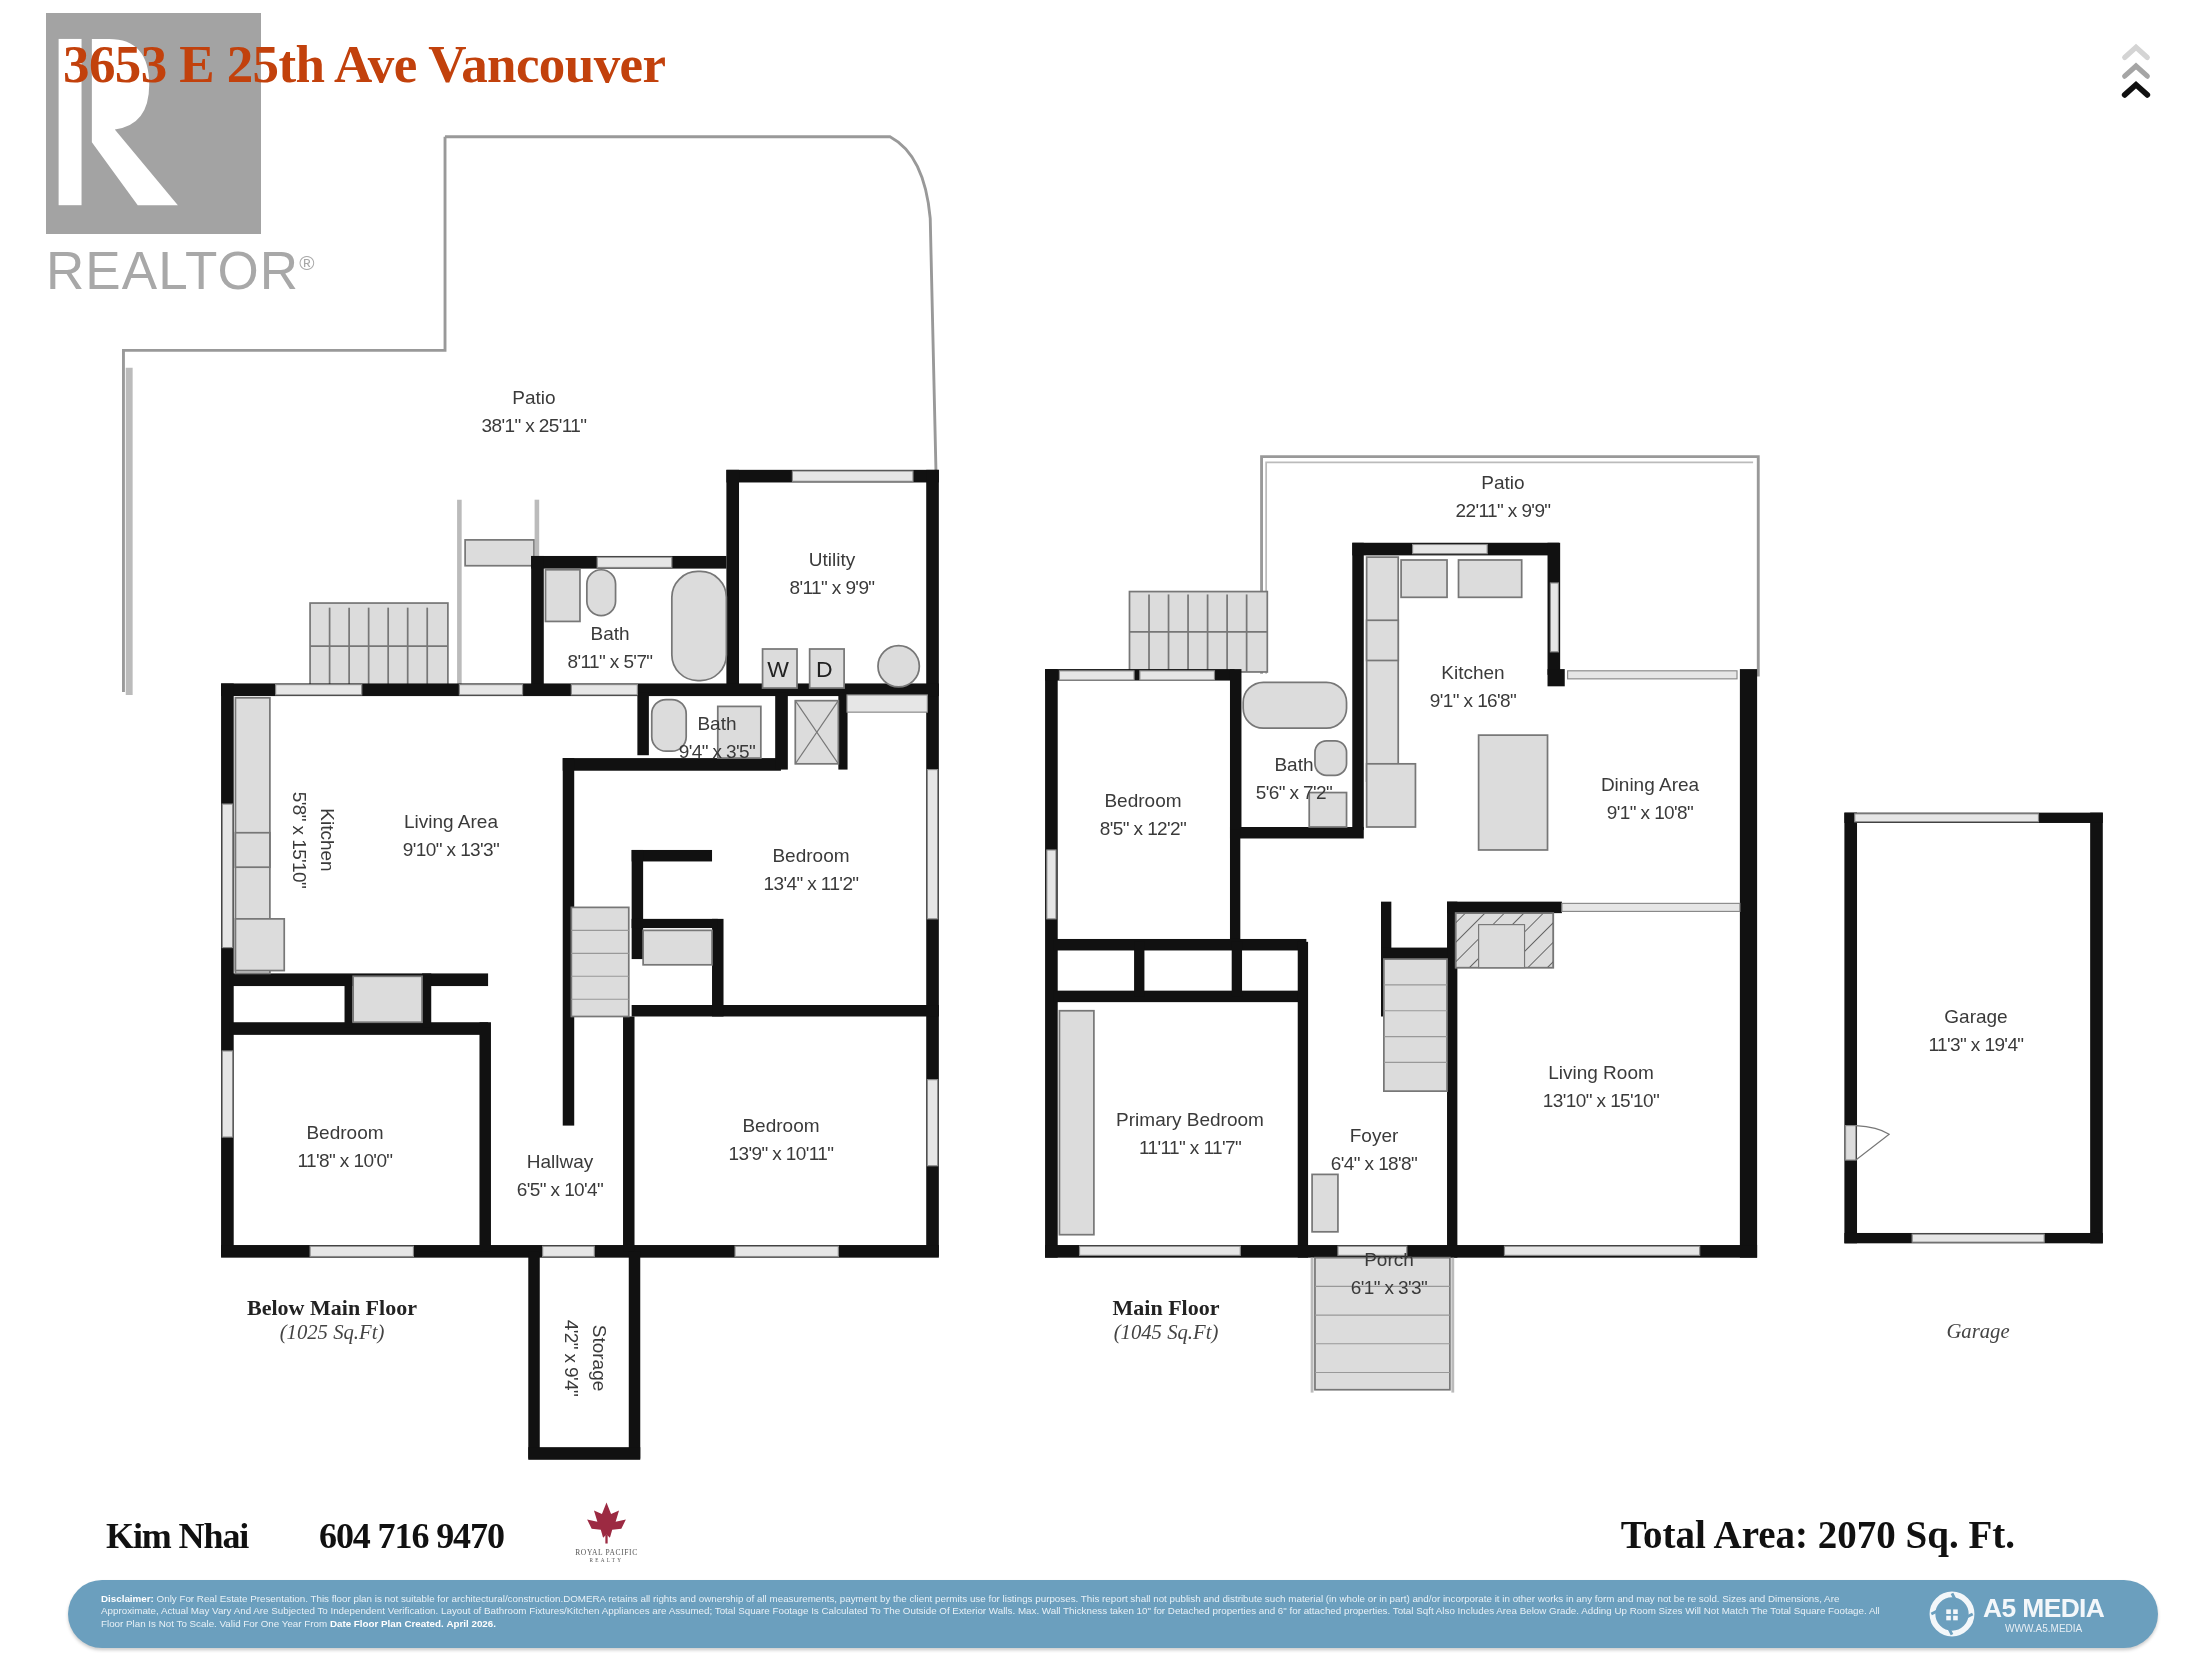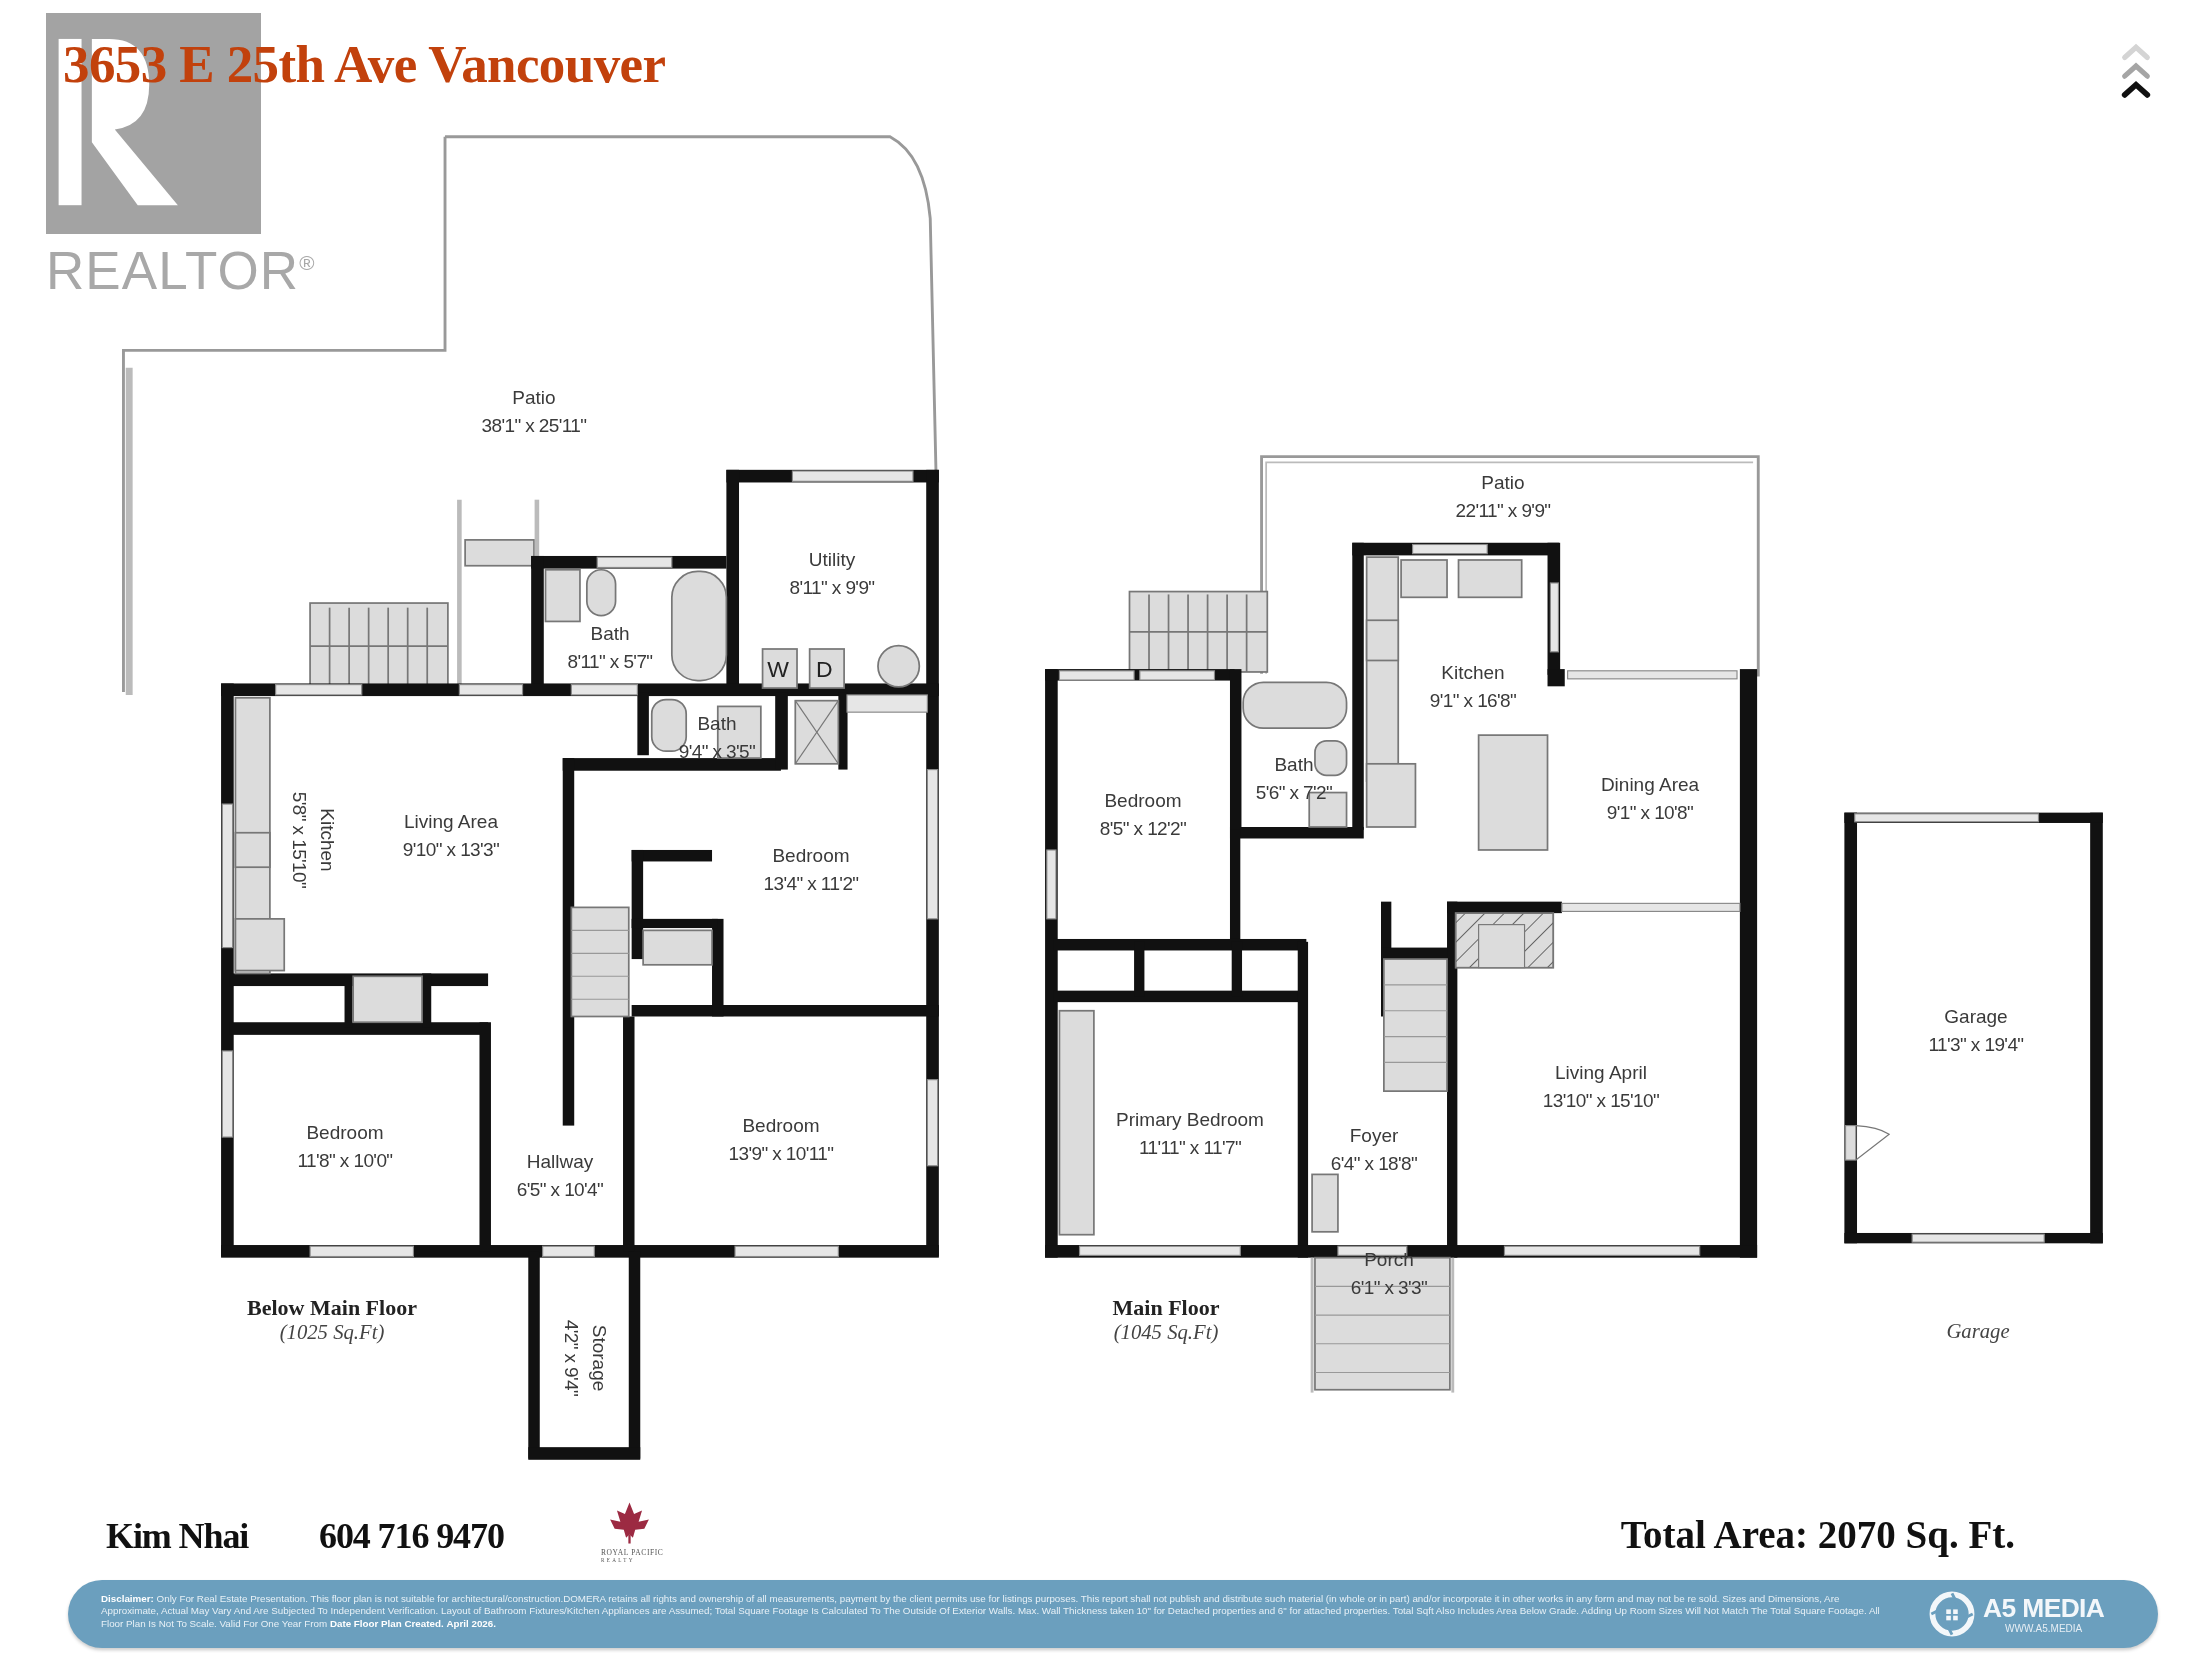--- a/index.html
+++ b/index.html
@@ -12,21 +12,21 @@
   .chev{left:2119px;top:40px;width:34px;height:69px;}
   svg.plan{position:absolute;left:0;top:0;width:2205px;height:1654px;z-index:2;}
   .room{position:absolute;text-align:center;font-family:"Liberation Sans",sans-serif;font-size:19px;color:#3a3a3a;line-height:1.45;transform:translate(-50%,-50%);white-space:nowrap;z-index:4;}
   .room .dim{display:block;letter-spacing:-0.6px;}
   .room.vert{transform:translate(-50%,-50%) rotate(90deg);}
   .floor-label{position:absolute;text-align:center;font-family:"Liberation Serif","DejaVu Serif",serif;z-index:4;transform:translateX(-50%);white-space:nowrap;}
   .floor-label .name{display:block;font-size:22px;font-weight:700;color:#222;}
   .floor-label .area{display:block;font-size:20.7px;font-style:italic;color:#444;}
   .agent{left:106px;top:1515px;font-family:"Liberation Serif","DejaVu Serif",serif;font-size:36px;font-weight:700;color:#111;letter-spacing:-1.1px;}
   .phone{left:319px;top:1515px;font-family:"Liberation Serif","DejaVu Serif",serif;font-size:36px;font-weight:700;color:#111;letter-spacing:-1.1px;}
-  .brokerage{left:569px;top:1500px;width:75px;height:72px;text-align:left;margin-left:32px;}
+  .brokerage{left:569px;top:1500px;width:75px;height:72px;text-align:center;}
   .brokerage .bname{font-size:7.5px;color:#555;font-family:"Liberation Serif",serif;letter-spacing:0.6px;display:block;}
   .total{right:190px;top:1512px;font-family:"Liberation Serif","DejaVu Serif",serif;font-size:39px;font-weight:700;color:#111;}
   .banner{left:68px;top:1580px;width:2090px;height:68px;background:#6b9fbe;border-radius:34px;box-shadow:0 2.3px 3.4px rgba(0,0,0,0.2);}
   .disclaimer{position:absolute;left:33px;top:12.6px;width:1780px;font-size:9.8px;line-height:12.6px;color:#e7f0f6;font-family:"Liberation Sans",sans-serif;}
   .disclaimer b{color:#fff;}
   .a5{position:absolute;left:1861px;top:10.3px;height:48px;display:flex;align-items:center;gap:8px;}
   .a5-name{font-size:26.4px;font-weight:700;color:#f3f7fa;letter-spacing:-0.6px;display:block;line-height:27.6px;}
   .a5-url{font-size:10px;color:#e6eef4;display:block;text-align:center;}
 </style>
 </head>
@@ -263,21 +263,21 @@
 <div class="room" style="left:781px;top:1140px"><span>Bedroom</span><span class="dim">13'9" x 10'11"</span></div>
 <div class="room vert" style="left:585px;top:1358px"><span>Storage</span><span class="dim">4'2" x 9'4"</span></div>
 
 <div class="room" style="left:1503px;top:497px"><span>Patio</span><span class="dim">22'11" x 9'9"</span></div>
 <div class="room" style="left:1473px;top:687px"><span>Kitchen</span><span class="dim">9'1" x 16'8"</span></div>
 <div class="room" style="left:1143px;top:815px"><span>Bedroom</span><span class="dim">8'5" x 12'2"</span></div>
 <div class="room" style="left:1294px;top:779px"><span>Bath</span><span class="dim">5'6" x 7'2"</span></div>
 <div class="room" style="left:1650px;top:799px"><span>Dining Area</span><span class="dim">9'1" x 10'8"</span></div>
 <div class="room" style="left:1190px;top:1134px"><span>Primary Bedroom</span><span class="dim">11'11" x 11'7"</span></div>
 <div class="room" style="left:1374px;top:1150px"><span>Foyer</span><span class="dim">6'4" x 18'8"</span></div>
-<div class="room" style="left:1601px;top:1087px"><span>Living April</span><span class="dim">13'10" x 15'10"</span></div>
+<div class="room" style="left:1601px;top:1087px"><span>Living Room</span><span class="dim">13'10" x 15'10"</span></div>
 <div class="room" style="left:1389px;top:1274px"><span>Porch</span><span class="dim">6'1" x 3'3"</span></div>
 
 <div class="room" style="left:1976px;top:1031px"><span>Garage</span><span class="dim">11'3" x 19'4"</span></div>
 
 <div class="floor-label" style="left:332px;top:1295px">
     <span class="name">Below Main Floor</span>
     <span class="area">(1025 Sq.Ft)</span>
   </div>
 <div class="floor-label" style="left:1166px;top:1295px">
     <span class="name">Main Floor</span>

